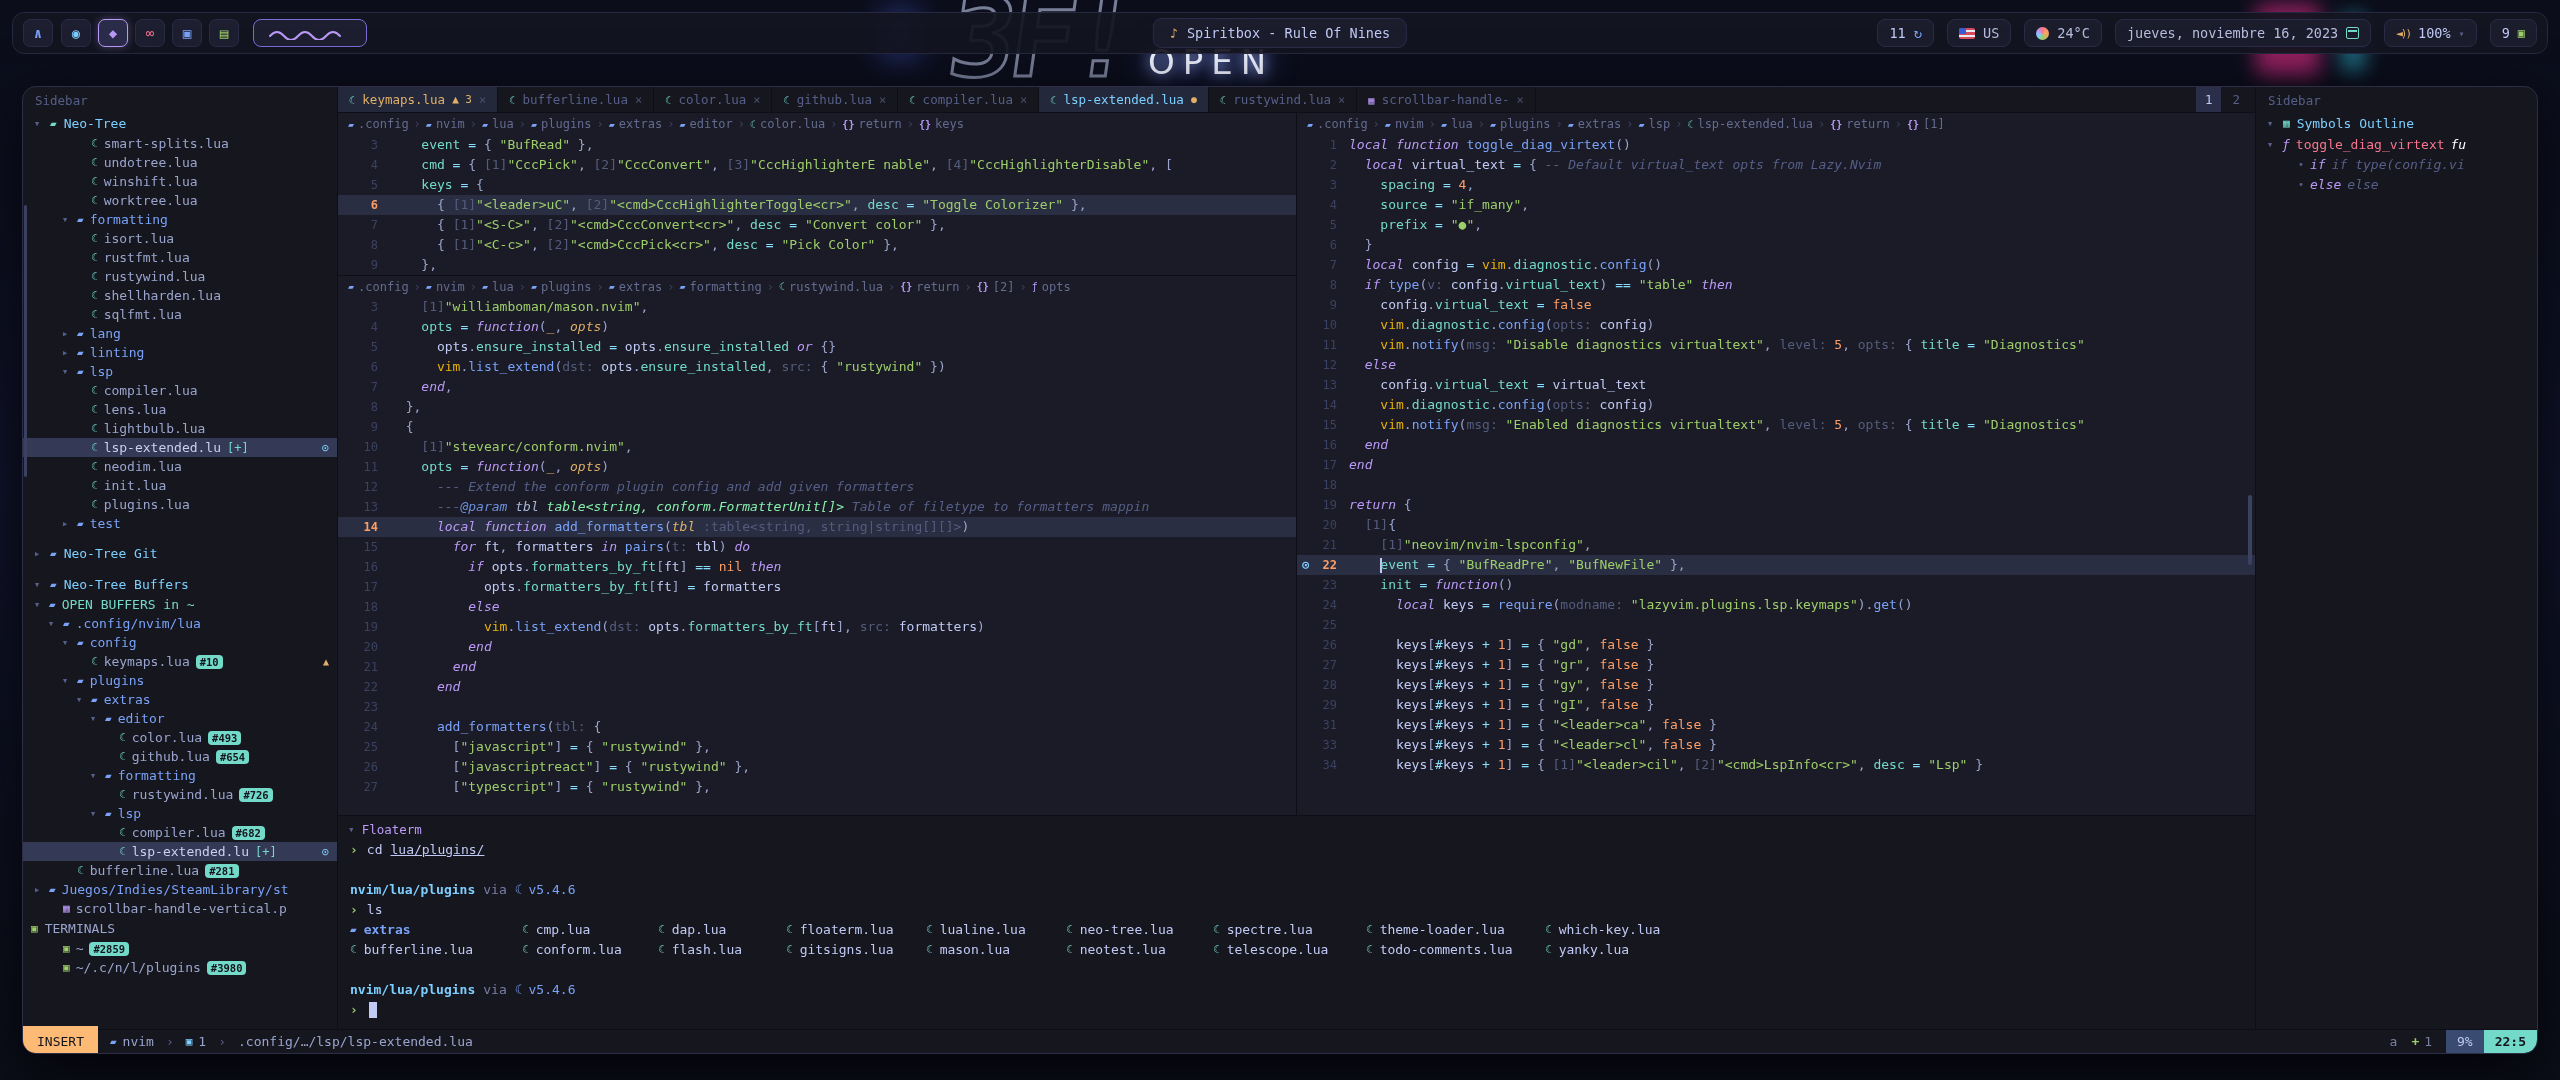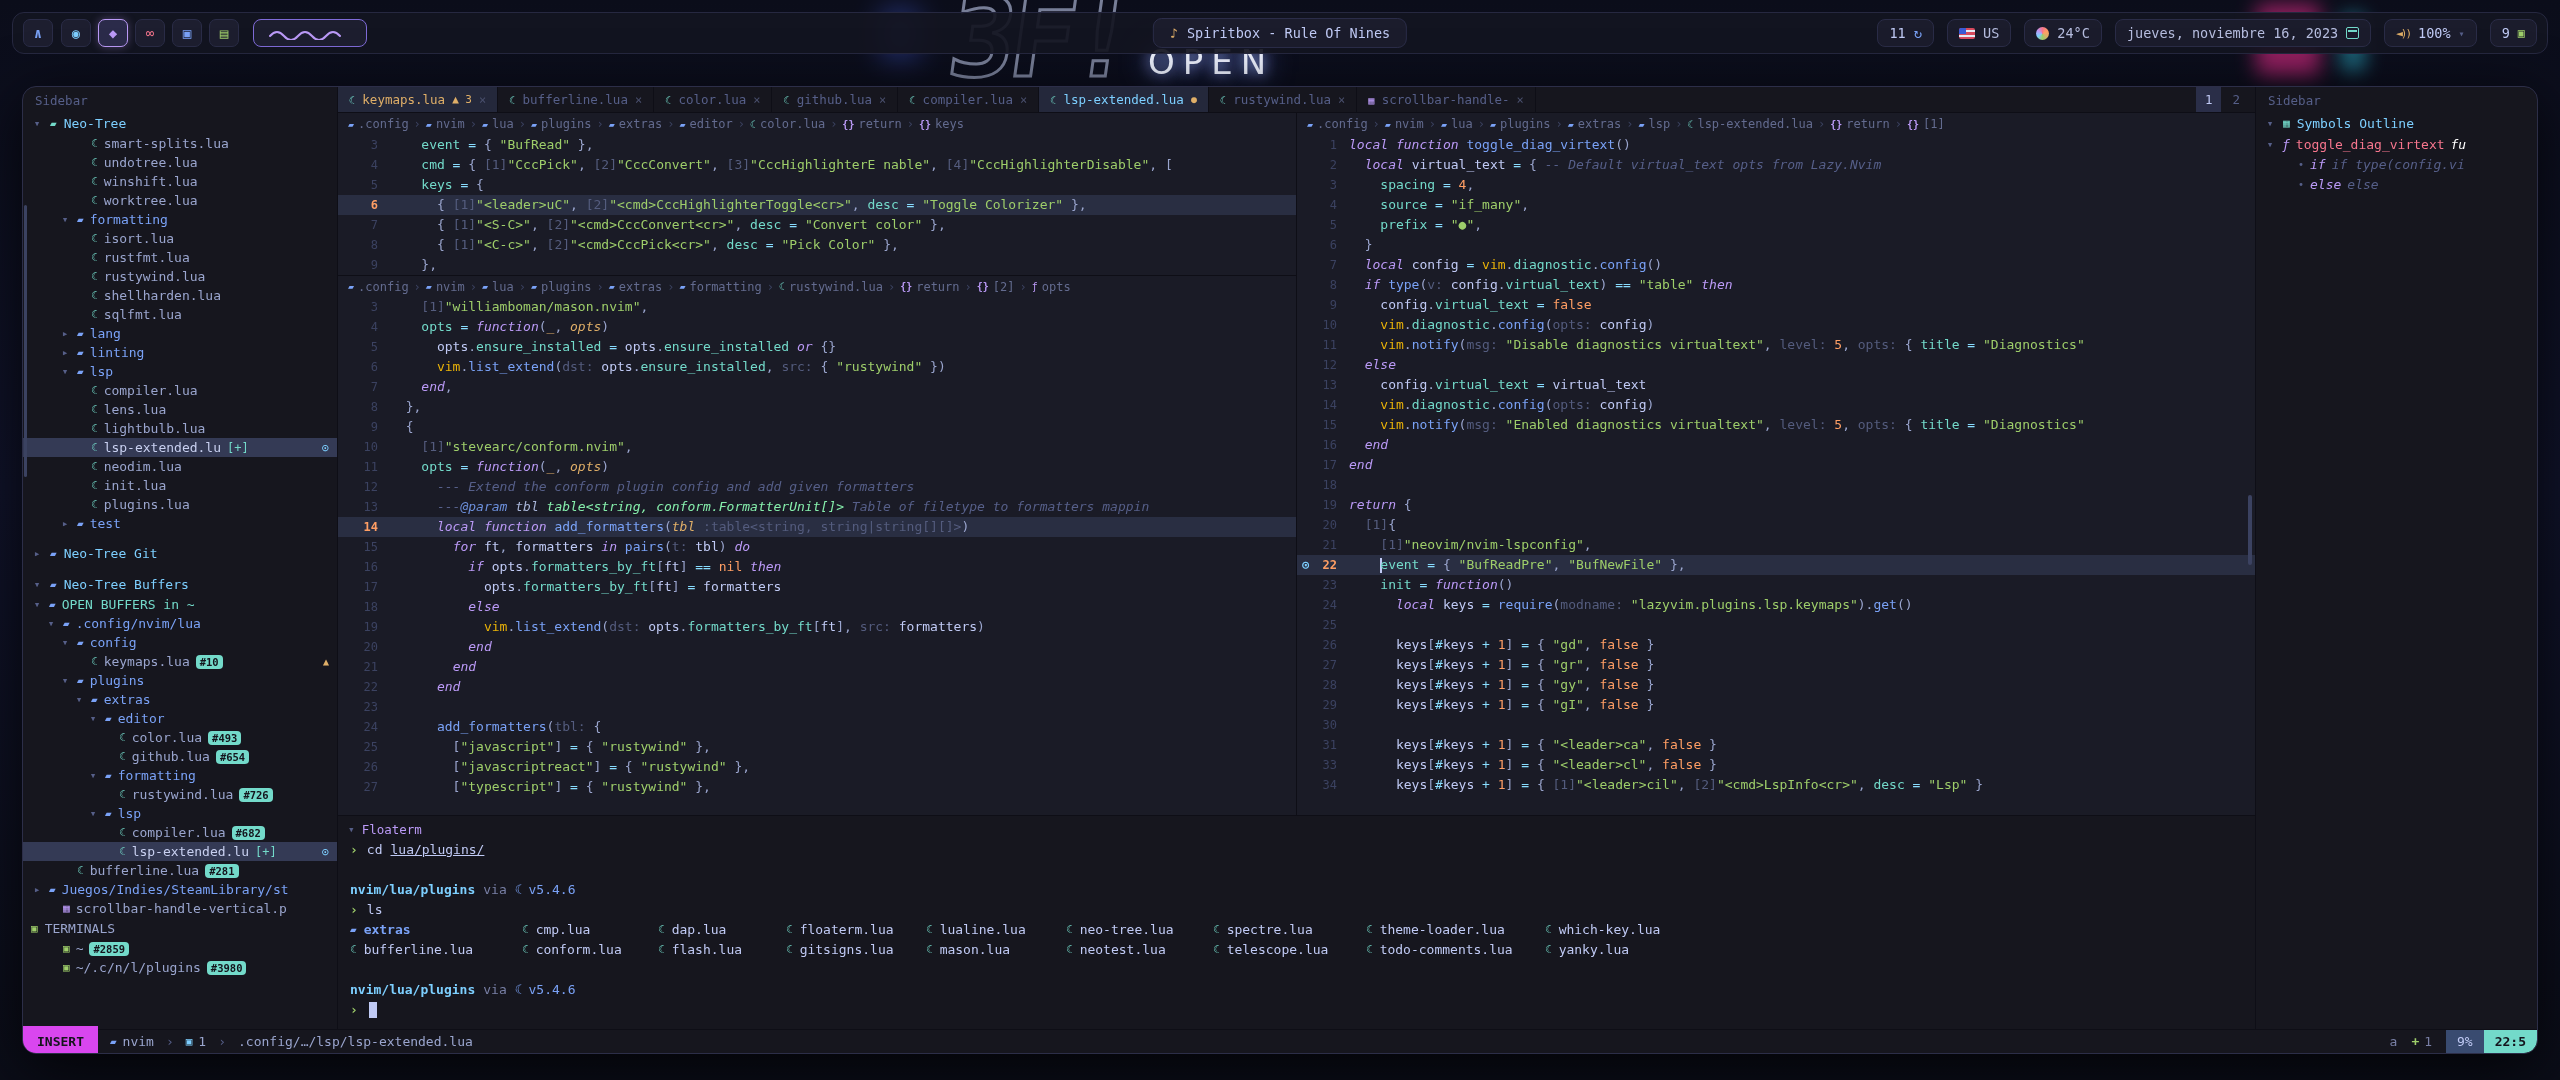--- a/index.html
+++ b/index.html
@@ -128,21 +128,21 @@
   .ol-row{height:20px;display:flex;align-items:center;gap:6px;padding:0 8px;font-size:13px;white-space:nowrap;overflow:hidden}
   .ol-row .chev{color:#565f89;font-size:11px;width:12px;text-align:center;flex:none}
   .ol-fn{color:#bb9af7;font-style:italic}
   .ol-name{color:#f7768e}
   .ol-suffix{color:#ffffff;font-style:italic}
   .ol-key{color:#bb9af7;font-style:italic}
   .ol-dim{color:#565f89;font-style:italic}
   .ol-dot{color:#565f89;font-size:10px}
   
   #statusline{height:24px;flex:none;background:#16161e;border-top:1px solid #0e0e16;display:flex;align-items:center;font-size:13px}
-  #mode{height:100%;display:flex;align-items:center;padding:16px 14px;background:#d946ef;color:#14141c;font-weight:bold;border-radius:0 0 0 13px}
+  #mode{height:100%;display:flex;align-items:center;padding:16px 14px;background:#fdba74;color:#14141c;font-weight:normal;border-radius:0 0 0 13px}
   .sl-seg{display:flex;align-items:center;gap:6px;margin-left:12px;color:#9aa5ce;white-space:nowrap}
   .sl-sep{color:#565f89;margin-left:12px}
   .sl-ic{font-size:11px}
   #sl-right{margin-left:auto;display:flex;align-items:center;height:100%}
   .sl-r{margin-right:14px;color:#787fa5;display:flex;align-items:center;gap:5px}
   .chip{height:100%;display:flex;align-items:center;padding:0 11px;margin:0}
   .chip-dim{background:#394b70;color:#c0caf5}
   .chip-acc{background:#73daca;color:#14141c;font-weight:bold;border-radius:0 0 13px 0}
   .ico-plus{color:#9ece6a;font-weight:bold}
   .ico-folder{color:#7aa2f7}
@@ -730,21 +730,20 @@
               <div class="code-line"><div class="gutter"><span class="lnum">20</span></div><span class="ltext"><span class="tk-u">  </span><span class="tk-h">[1]</span><span class="tk-u">{</span></span></div>
               <div class="code-line"><div class="gutter"><span class="lnum">21</span></div><span class="ltext"><span class="tk-u">    </span><span class="tk-h">[1]</span><span class="tk-s">"neovim/nvim-lspconfig"</span><span class="tk-u">,</span></span></div>
               <div class="code-line cursor-line"><div class="gutter"><span class="sign">⊙</span><span class="lnum">22</span></div><span class="ltext"><span class="tk-u">    </span><span class="caret"></span><span class="tk-p">event</span><span class="tk-o"> = </span><span class="tk-u">{ </span><span class="tk-s">"BufReadPre"</span><span class="tk-u">, </span><span class="tk-s">"BufNewFile"</span><span class="tk-u"> },</span></span></div>
               <div class="code-line"><div class="gutter"><span class="lnum">23</span></div><span class="ltext"><span class="tk-u">    </span><span class="tk-p">init</span><span class="tk-o"> = </span><span class="tk-k">function</span><span class="tk-u">()</span></span></div>
               <div class="code-line"><div class="gutter"><span class="lnum">24</span></div><span class="ltext"><span class="tk-u">      </span><span class="tk-k">local </span><span class="tk-v">keys</span><span class="tk-o"> = </span><span class="tk-f">require</span><span class="tk-u">(</span><span class="tk-h">modname: </span><span class="tk-s">"lazyvim.plugins.lsp.keymaps"</span><span class="tk-u">).</span><span class="tk-f">get</span><span class="tk-u">()</span></span></div>
               <div class="code-line"><div class="gutter"><span class="lnum">25</span></div><span class="ltext"></span></div>
               <div class="code-line"><div class="gutter"><span class="lnum">26</span></div><span class="ltext"><span class="tk-u">      </span><span class="tk-v">keys</span><span class="tk-u">[</span><span class="tk-o">#</span><span class="tk-v">keys</span><span class="tk-o"> + </span><span class="tk-n">1</span><span class="tk-u">]</span><span class="tk-o"> = </span><span class="tk-u">{ </span><span class="tk-s">"gd"</span><span class="tk-u">, </span><span class="tk-n">false</span><span class="tk-u"> }</span></span></div>
               <div class="code-line"><div class="gutter"><span class="lnum">27</span></div><span class="ltext"><span class="tk-u">      </span><span class="tk-v">keys</span><span class="tk-u">[</span><span class="tk-o">#</span><span class="tk-v">keys</span><span class="tk-o"> + </span><span class="tk-n">1</span><span class="tk-u">]</span><span class="tk-o"> = </span><span class="tk-u">{ </span><span class="tk-s">"gr"</span><span class="tk-u">, </span><span class="tk-n">false</span><span class="tk-u"> }</span></span></div>
               <div class="code-line"><div class="gutter"><span class="lnum">28</span></div><span class="ltext"><span class="tk-u">      </span><span class="tk-v">keys</span><span class="tk-u">[</span><span class="tk-o">#</span><span class="tk-v">keys</span><span class="tk-o"> + </span><span class="tk-n">1</span><span class="tk-u">]</span><span class="tk-o"> = </span><span class="tk-u">{ </span><span class="tk-s">"gy"</span><span class="tk-u">, </span><span class="tk-n">false</span><span class="tk-u"> }</span></span></div>
               <div class="code-line"><div class="gutter"><span class="lnum">29</span></div><span class="ltext"><span class="tk-u">      </span><span class="tk-v">keys</span><span class="tk-u">[</span><span class="tk-o">#</span><span class="tk-v">keys</span><span class="tk-o"> + </span><span class="tk-n">1</span><span class="tk-u">]</span><span class="tk-o"> = </span><span class="tk-u">{ </span><span class="tk-s">"gI"</span><span class="tk-u">, </span><span class="tk-n">false</span><span class="tk-u"> }</span></span></div>
-              <div class="code-line"><div class="gutter"><span class="lnum">30</span></div><span class="ltext"></span></div>
               <div class="code-line"><div class="gutter"><span class="lnum">31</span></div><span class="ltext"><span class="tk-u">      </span><span class="tk-v">keys</span><span class="tk-u">[</span><span class="tk-o">#</span><span class="tk-v">keys</span><span class="tk-o"> + </span><span class="tk-n">1</span><span class="tk-u">]</span><span class="tk-o"> = </span><span class="tk-u">{ </span><span class="tk-s">"&lt;leader&gt;ca"</span><span class="tk-u">, </span><span class="tk-n">false</span><span class="tk-u"> }</span></span></div>
               <div class="code-line"><div class="gutter"><span class="lnum">33</span></div><span class="ltext"><span class="tk-u">      </span><span class="tk-v">keys</span><span class="tk-u">[</span><span class="tk-o">#</span><span class="tk-v">keys</span><span class="tk-o"> + </span><span class="tk-n">1</span><span class="tk-u">]</span><span class="tk-o"> = </span><span class="tk-u">{ </span><span class="tk-s">"&lt;leader&gt;cl"</span><span class="tk-u">, </span><span class="tk-n">false</span><span class="tk-u"> }</span></span></div>
               <div class="code-line"><div class="gutter"><span class="lnum">34</span></div><span class="ltext"><span class="tk-u">      </span><span class="tk-v">keys</span><span class="tk-u">[</span><span class="tk-o">#</span><span class="tk-v">keys</span><span class="tk-o"> + </span><span class="tk-n">1</span><span class="tk-u">]</span><span class="tk-o"> = </span><span class="tk-u">{ </span><span class="tk-h">[1]</span><span class="tk-s">"&lt;leader&gt;cil"</span><span class="tk-u">, </span><span class="tk-h">[2]</span><span class="tk-s">"&lt;cmd&gt;LspInfo&lt;cr&gt;"</span><span class="tk-u">, </span><span class="tk-p">desc</span><span class="tk-o"> = </span><span class="tk-s">"Lsp"</span><span class="tk-u"> }</span></span></div>
             </div>
           <div id="rp-scroll"></div>
         </div>
       </div>
       <div id="floaterm">
         <div id="ft-head">
           <span class="chev" style="color:#565f89;font-size:11px">▾</span>

